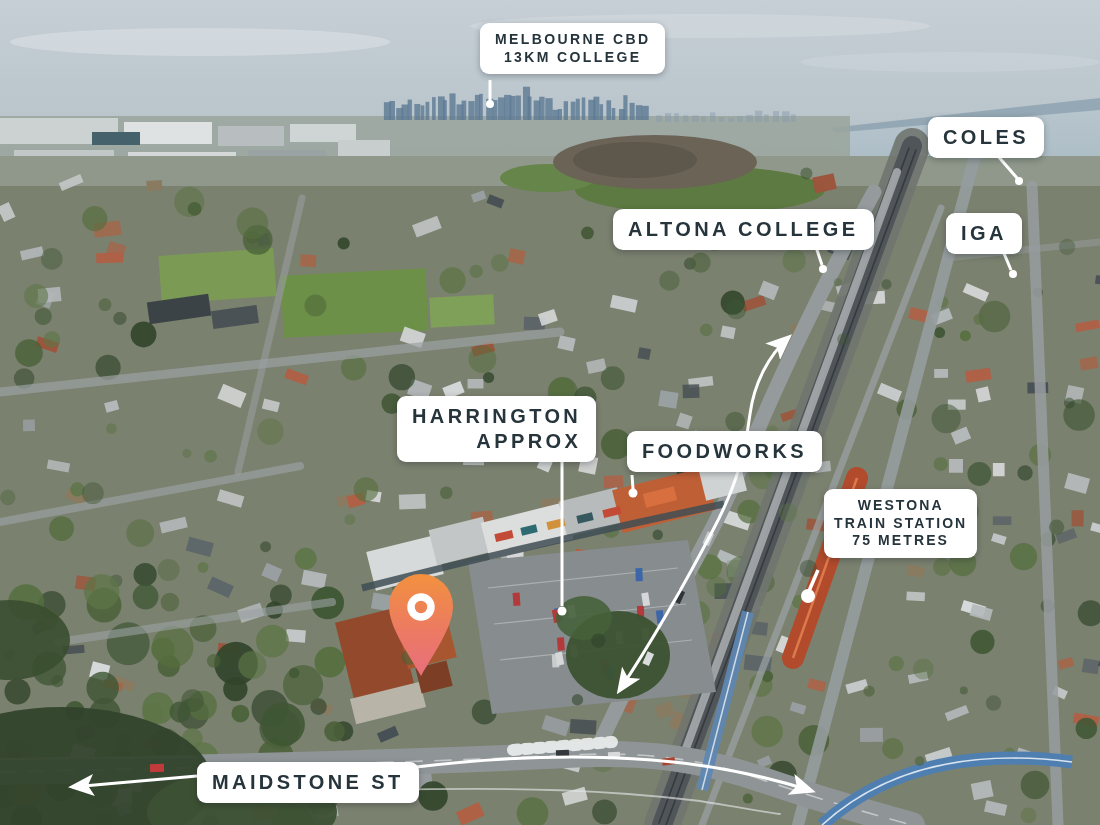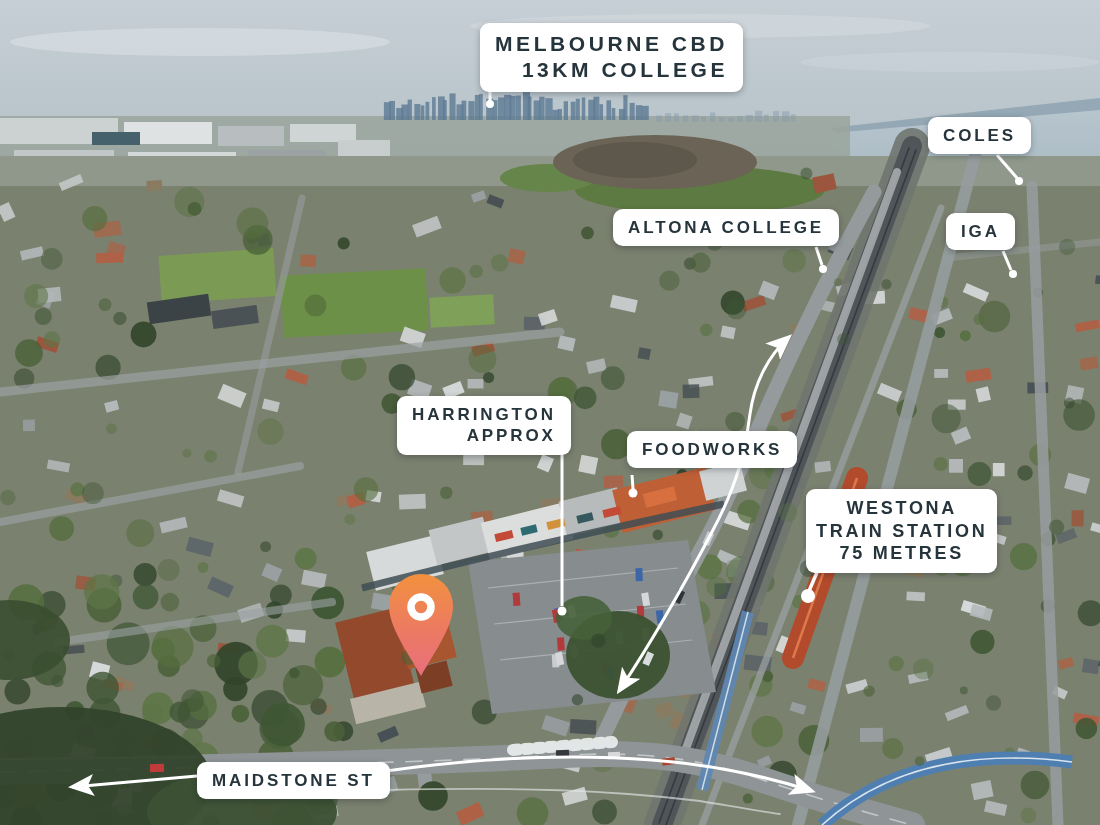--- a/index.html
+++ b/index.html
@@ -2,30 +2,30 @@
 <html><head>
 <meta charset="utf-8">
 <style>
   html,body{margin:0;padding:0;background:#222;}
   .stage{position:relative;width:1100px;height:825px;overflow:hidden;
          font-family:"Liberation Sans",sans-serif;background:#7b816f;}
   .stage svg{position:absolute;left:0;top:0;}
   #scene{z-index:0;}
   #overlay{z-index:1;}
   .map-label{position:absolute;z-index:2;background:#ffffff;border-radius:9px;
-    color:#26343c;font-weight:bold;font-size:17px;line-height:1.25;
+    color:#26343c;font-weight:bold;font-size:20px;line-height:1.25;
     letter-spacing:.17em;text-align:center;padding:8px 15px;white-space:nowrap;
     box-shadow:0 2px 6px rgba(15,25,35,.3);}
-  #lbl-melbourne-cbd{left:480px;top:23px;font-size:21px;text-align:right;}
+  #lbl-melbourne-cbd{left:480px;top:23px;font-size:14px;}
   #lbl-coles{left:928px;top:117px;}
   #lbl-altona-college{left:613px;top:209px;border-radius:10px;}
   #lbl-iga{left:946px;top:213px;}
   #lbl-harrington-square{left:397px;top:396px;text-align:right;}
   #lbl-foodworks{left:627px;top:431px;}
-  #lbl-westona{left:806px;top:489px;font-size:18px;padding:8px 10px;letter-spacing:.15em;}
+  #lbl-westona{left:824px;top:489px;font-size:14px;padding:8px 10px;letter-spacing:.15em;}
   #lbl-harrington-st{left:588px;top:539px;}
   #lbl-maidstone-st{left:197px;top:754px;margin-top:8px;}
 </style>
 </head>
 <body>
 
 <div class="stage">
 
   <svg id="scene" width="1100" height="825" viewBox="0 0 1100 825">
     <defs>

